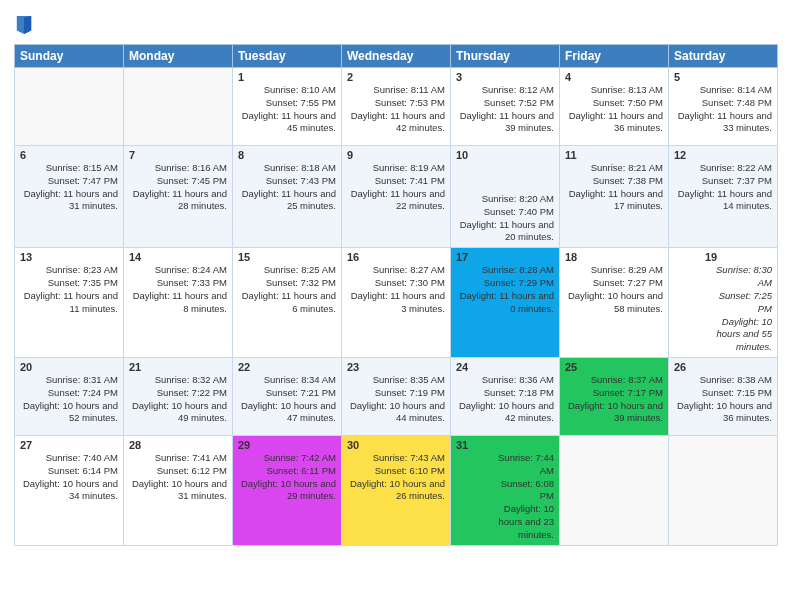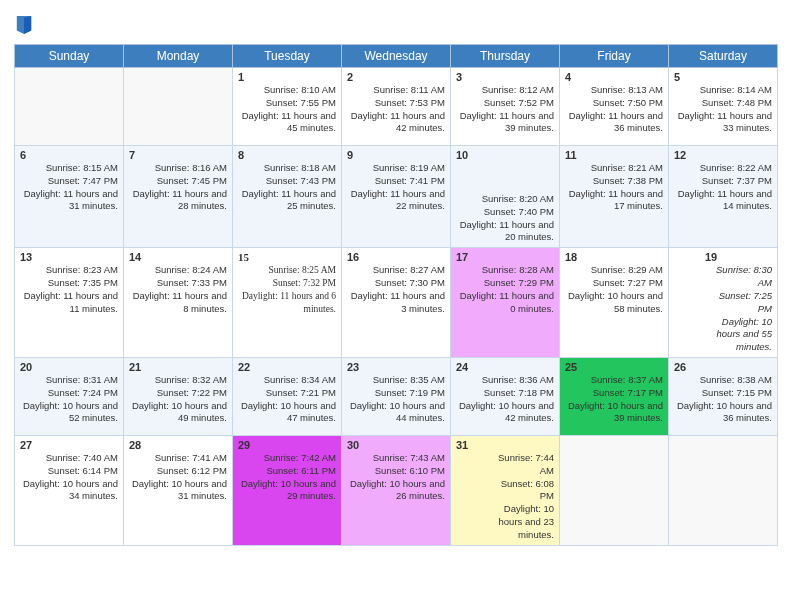--- a/index.html
+++ b/index.html
@@ -53,24 +53,24 @@
       color: #333;
     }
     .calendar {
       width: 100%;
       border-collapse: collapse;
       table-layout: fixed;
     }
     .calendar th {
       background: #3d7ebf;
       color: #fff;
-      text-align: center;
+      text-align: left;
       padding: 4px 5px;
       font-size: 12px;
-      font-weight: normal;
+      font-weight: bold;
       border: 1px solid #aac4e0;
     }
     .calendar td {
       border: 1px solid #c8d8e8;
       vertical-align: top;
       padding: 3px 5px;
       font-size: 9.5px;
       color: #333;
       height: 78px;
       background: #fff;
@@ -210,33 +210,33 @@
             <div class="day-info" style="white-space: pre-line;">Sunrise: 8:23 AM
 Sunset: 7:35 PM
 Daylight: 11 hours and 11 minutes.</div>
           </td>
           <td style="background: rgb(255, 255, 255);">
             <span class="day-num">14</span>
             <div class="day-info" style="white-space: pre-line;">Sunrise: 8:24 AM
 Sunset: 7:33 PM
 Daylight: 11 hours and 8 minutes.</div>
           </td>
-          <td style="background: rgb(255, 255, 255); font-family: Liberation Serif, serif;">
+          <td style="background: rgb(255, 255, 255);">
             <span class="day-num">15</span>
             <div class="day-info" style="white-space: pre-line;">Sunrise: 8:25 AM
 Sunset: 7:32 PM
 Daylight: 11 hours and 6 minutes.</div>
           </td>
           <td style="background: rgb(255, 255, 255);">
             <span class="day-num">16</span>
             <div class="day-info" style="white-space: pre-line;">Sunrise: 8:27 AM
 Sunset: 7:30 PM
 Daylight: 11 hours and 3 minutes.</div>
           </td>
-          <td style="background: #f0abfc;">
+          <td style="background: #0ea5e9;">
             <span class="day-num">17</span>
             <div class="day-info" style="white-space: pre-line;">Sunrise: 8:28 AM
 Sunset: 7:29 PM
 Daylight: 11 hours and 0 minutes.</div>
           </td>
           <td style="background: rgb(255, 255, 255);">
             <span class="day-num">18</span>
             <div class="day-info" style="white-space: pre-line;">Sunrise: 8:29 AM
 Sunset: 7:27 PM
 Daylight: 10 hours and 58 minutes.</div>
@@ -304,27 +304,27 @@
             <div class="day-info" style="white-space: pre-line;">Sunrise: 7:41 AM
 Sunset: 6:12 PM
 Daylight: 10 hours and 31 minutes.</div>
           </td>
           <td style="background: #d946ef;">
             <span class="day-num">29</span>
             <div class="day-info" style="white-space: pre-line;">Sunrise: 7:42 AM
 Sunset: 6:11 PM
 Daylight: 10 hours and 29 minutes.</div>
           </td>
-          <td style="background: #f0abfc;">
+          <td style="background: #fde047;">
             <span class="day-num">30</span>
             <div class="day-info" style="white-space: pre-line;">Sunrise: 7:43 AM
 Sunset: 6:10 PM
 Daylight: 10 hours and 26 minutes.</div>
           </td>
-          <td style="background: #fef9c3;">
+          <td style="background: #22c55e;">
             <span class="day-num">31</span>
             <div class="day-info" style="white-space: pre-line; margin-left: 28px;">Sunrise: 7:44 AM
 Sunset: 6:08 PM
 Daylight: 10 hours and 23 minutes.</div>
           </td>
           <td class="empty"></td>
           <td class="empty"></td>
         </tr>
       </tbody>
   </table>

